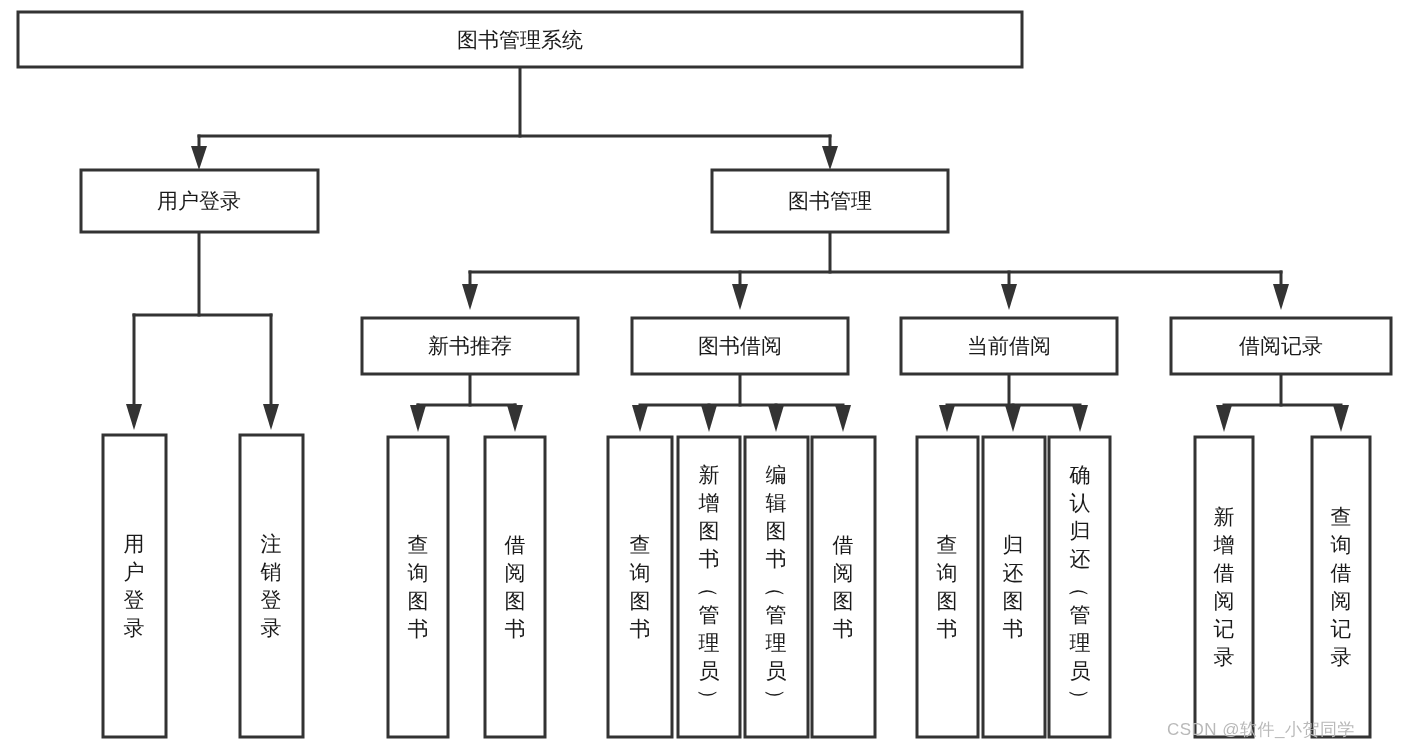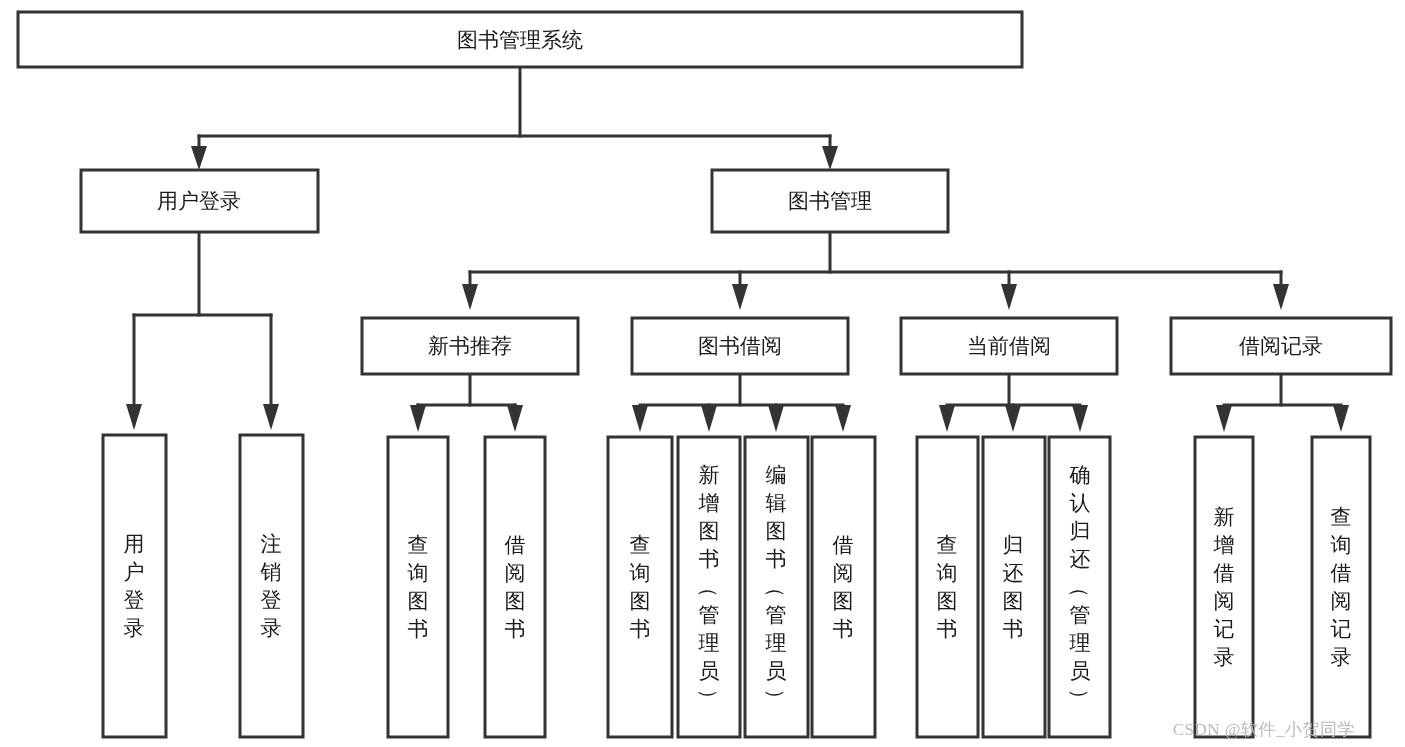--- a/index.html
+++ b/index.html
@@ -53,21 +53,21 @@
     fill: #1a1a1a;
     font-family: "DejaVu Sans", "Liberation Sans", sans-serif;
     font-size: 21px;
     text-anchor: middle;
     dominant-baseline: central;
   }
   .watermark-text {
     position: absolute;
     right: 14px;
     bottom: 6px;
-    font-family: Liberation Serif, serif;
+    font-family: Liberation Sans, sans-serif;
     font-size: 17px;
     color: #b9b9b9;
     white-space: nowrap;
     letter-spacing: 0.5px;
   }
 </style>
 </head>
 <body>
 
 <div id="diagram-root">

